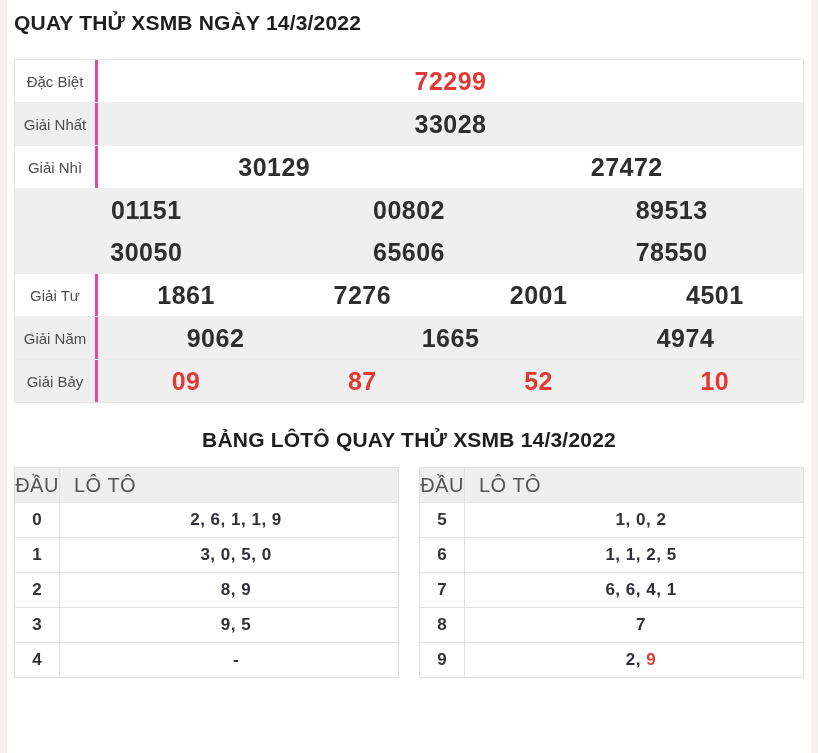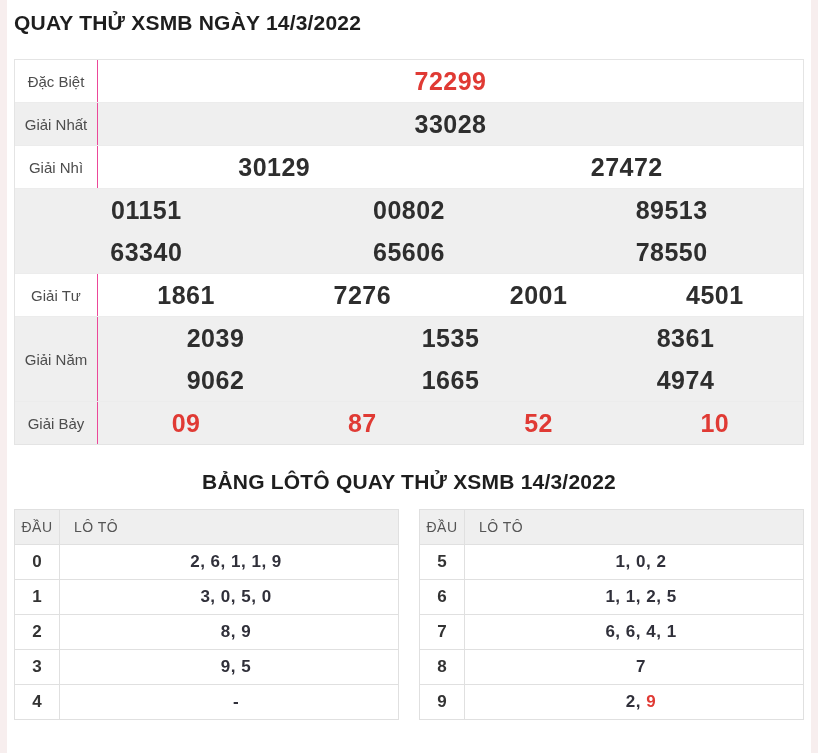--- a/index.html
+++ b/index.html
@@ -31,21 +31,21 @@
   }
   .prize-row {
     display: flex;
     background: #ffffff;
   }
   .prize-row + .prize-row { border-top: 1px solid #ececec; }
   .prize-row.stripe { background: #efefef; }
   .prize-label {
     width: 83px;
     flex: 0 0 83px;
-    border-right: 1px solid #ec4899;
+    border-right: 3px solid #ec4899;
     display: flex;
     align-items: center;
     justify-content: center;
     font-size: 15px;
     color: #4d4d4d;
     text-align: center;
   }
   .prize-values {
     flex: 1;
     display: flex;
@@ -78,21 +78,21 @@
     border: 1px solid #e0e0e0;
   }
   .loto-table th, .loto-table td {
     border: 1px solid #e0e0e0;
     height: 35px;
     vertical-align: middle;
     text-align: center;
   }
   .loto-table th {
     background: #efefef;
-    font-size: 14px;
+    font-size: 20px;
     font-weight: normal;
     color: #555555;
     text-align: left;
     padding-left: 14px;
     letter-spacing: 0.5px;
   }
   .loto-table th.col-head { width: 45px; text-align: center; padding-left: 0; }
   .loto-table td.cell-head {
     width: 45px;
     text-align: center;
@@ -143,45 +143,40 @@
         </div>
       </div>
       <div class="prize-row stripe">
         <div class="prize-values">
           <div class="value-line">
             <span class="prize-number">01151</span>
             <span class="prize-number">00802</span>
             <span class="prize-number">89513</span>
           </div>
           <div class="value-line">
-            <span class="prize-number">63340</span>
+            <span class="prize-number">30050</span>
             <span class="prize-number">65606</span>
             <span class="prize-number">78550</span>
           </div>
         </div>
       </div>
       <div class="prize-row">
         <div class="prize-label">Giải Tư</div>
         <div class="prize-values">
           <div class="value-line">
             <span class="prize-number">1861</span>
             <span class="prize-number">7276</span>
             <span class="prize-number">2001</span>
             <span class="prize-number">4501</span>
           </div>
         </div>
       </div>
       <div class="prize-row stripe">
         <div class="prize-label">Giải Năm</div>
         <div class="prize-values">
-          <div class="value-line">
-            <span class="prize-number">2039</span>
-            <span class="prize-number">1535</span>
-            <span class="prize-number">8361</span>
-          </div>
           <div class="value-line">
             <span class="prize-number">9062</span>
             <span class="prize-number">1665</span>
             <span class="prize-number">4974</span>
           </div>
         </div>
       </div>
       <div class="prize-row stripe highlight">
         <div class="prize-label">Giải Bảy</div>
         <div class="prize-values">

